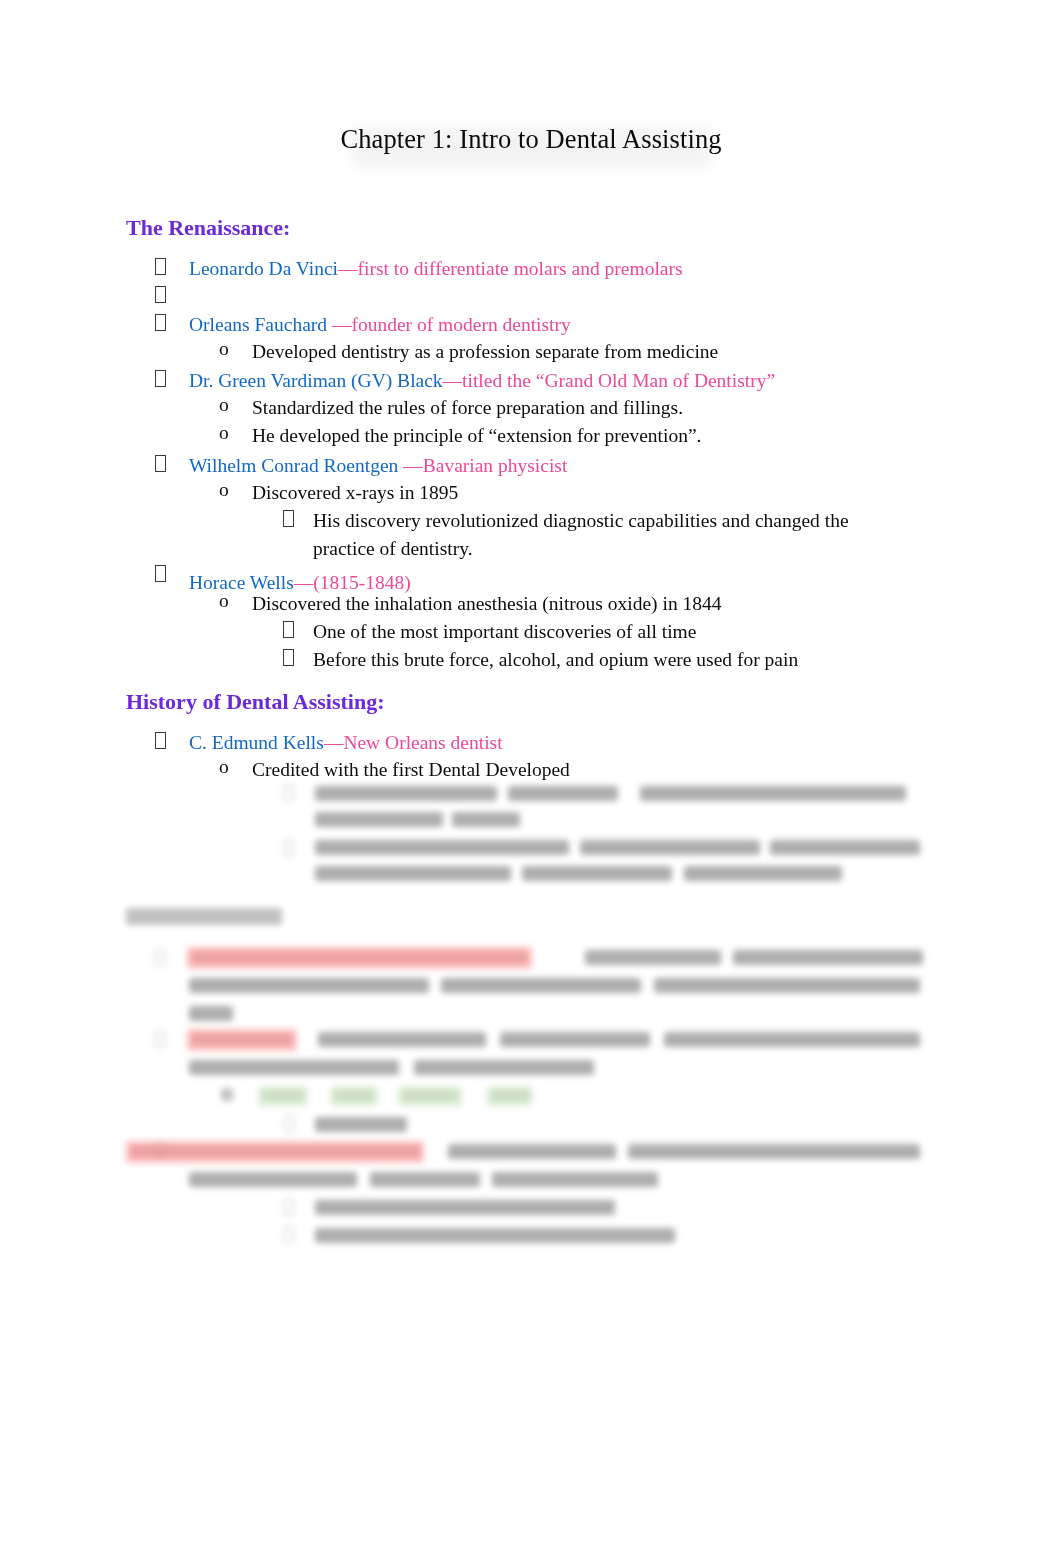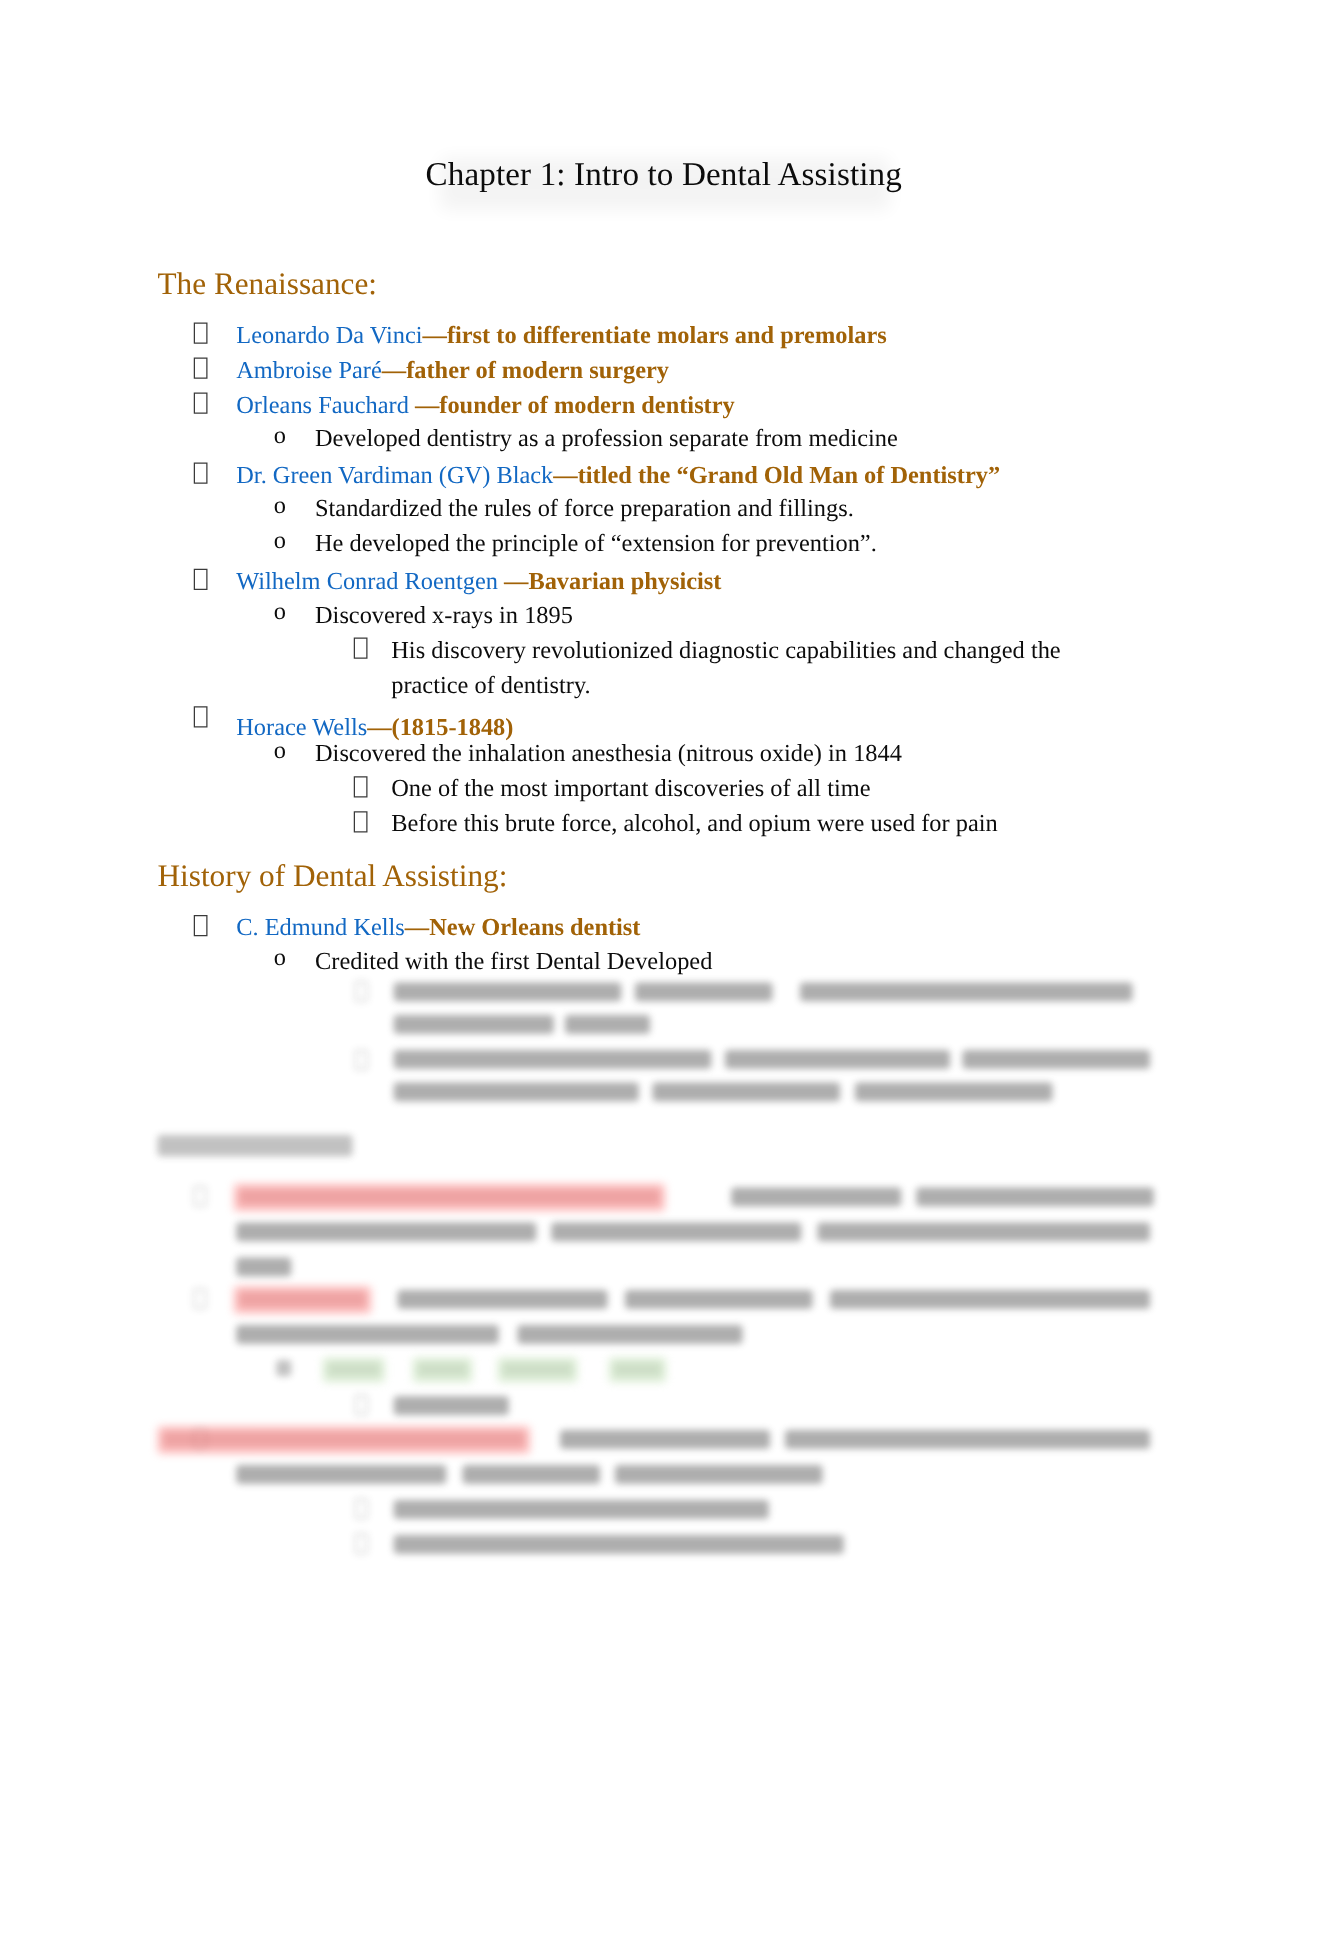--- a/index.html
+++ b/index.html
@@ -44,23 +44,24 @@
     height: 42px;
     background: #000;
     opacity: .045;
     filter: blur(7px);
     border-radius: 4px;
   }
 
   .para {
     position: absolute;
     left: 126px;
-    font-size: 25px;
+    font-size: 22px;
     line-height: 27.6px;
-    color: #a16207;
+    color: #6d28d9;
+    font-weight: bold;
   }
 
   
   .row {
     position: absolute;
     font-size: 19.5px;
     line-height: 27.6px;
     color: #0c0c0c;
     white-space: nowrap;
   }
@@ -82,21 +83,21 @@
     vertical-align: -2px;
   }
   .omark {
     position: absolute;
     font-family: "Liberation Serif", serif;
     font-size: 19.5px;
     color: #0c0c0c;
   }
 
   .name { color: #1268c3; }
-  .plain { color: #a16207; font-weight: bold; }
+  .plain { color: #ec4899; }
 
   
   .blurwrap {
     position: absolute;
     filter: blur(3.1px);
     opacity: .62;
   }
   .blurwrap.strong {
     filter: blur(3.4px);
     opacity: .58;
@@ -169,21 +170,20 @@
 
   <div class="title-halo"></div>
   <div class="doc-title">Chapter 1: Intro to Dental Assisting</div>
 
   <div class="para" style="top:214px;">The Renaissance:</div>
 
   <div class="bullet" style="left:155px; top:258px;"><span class="tofu"></span></div>
   <div class="row" style="left:189px; top:255px;"><span class="name">Leonardo Da Vinci</span><span class="plain">—first to differentiate molars and premolars</span></div>
 
   <div class="bullet" style="left:155px; top:286px;"><span class="tofu"></span></div>
-  <div class="row" style="left:189px; top:283px;"><span class="name">Ambroise Paré</span><span class="plain">—father of modern surgery</span></div>
 
   <div class="bullet" style="left:155px; top:314px;"><span class="tofu"></span></div>
   <div class="row" style="left:189px; top:311px;"><span class="name">Orleans Fauchard </span><span class="plain">—founder of modern dentistry</span></div>
   <div class="omark" style="left:219px; top:338px;">o</div>
   <div class="row" style="left:252px; top:338px;">Developed dentistry as a profession separate from medicine</div>
 
   <div class="bullet" style="left:155px; top:370px;"><span class="tofu"></span></div>
   <div class="row" style="left:189px; top:367px;"><span class="name">Dr. Green Vardiman (GV) Black</span><span class="plain">—titled the “Grand Old Man of Dentistry”</span></div>
   <div class="omark" style="left:219px; top:394px;">o</div>
   <div class="row" style="left:252px; top:394px;">Standardized the rules of force preparation and fillings.</div>

